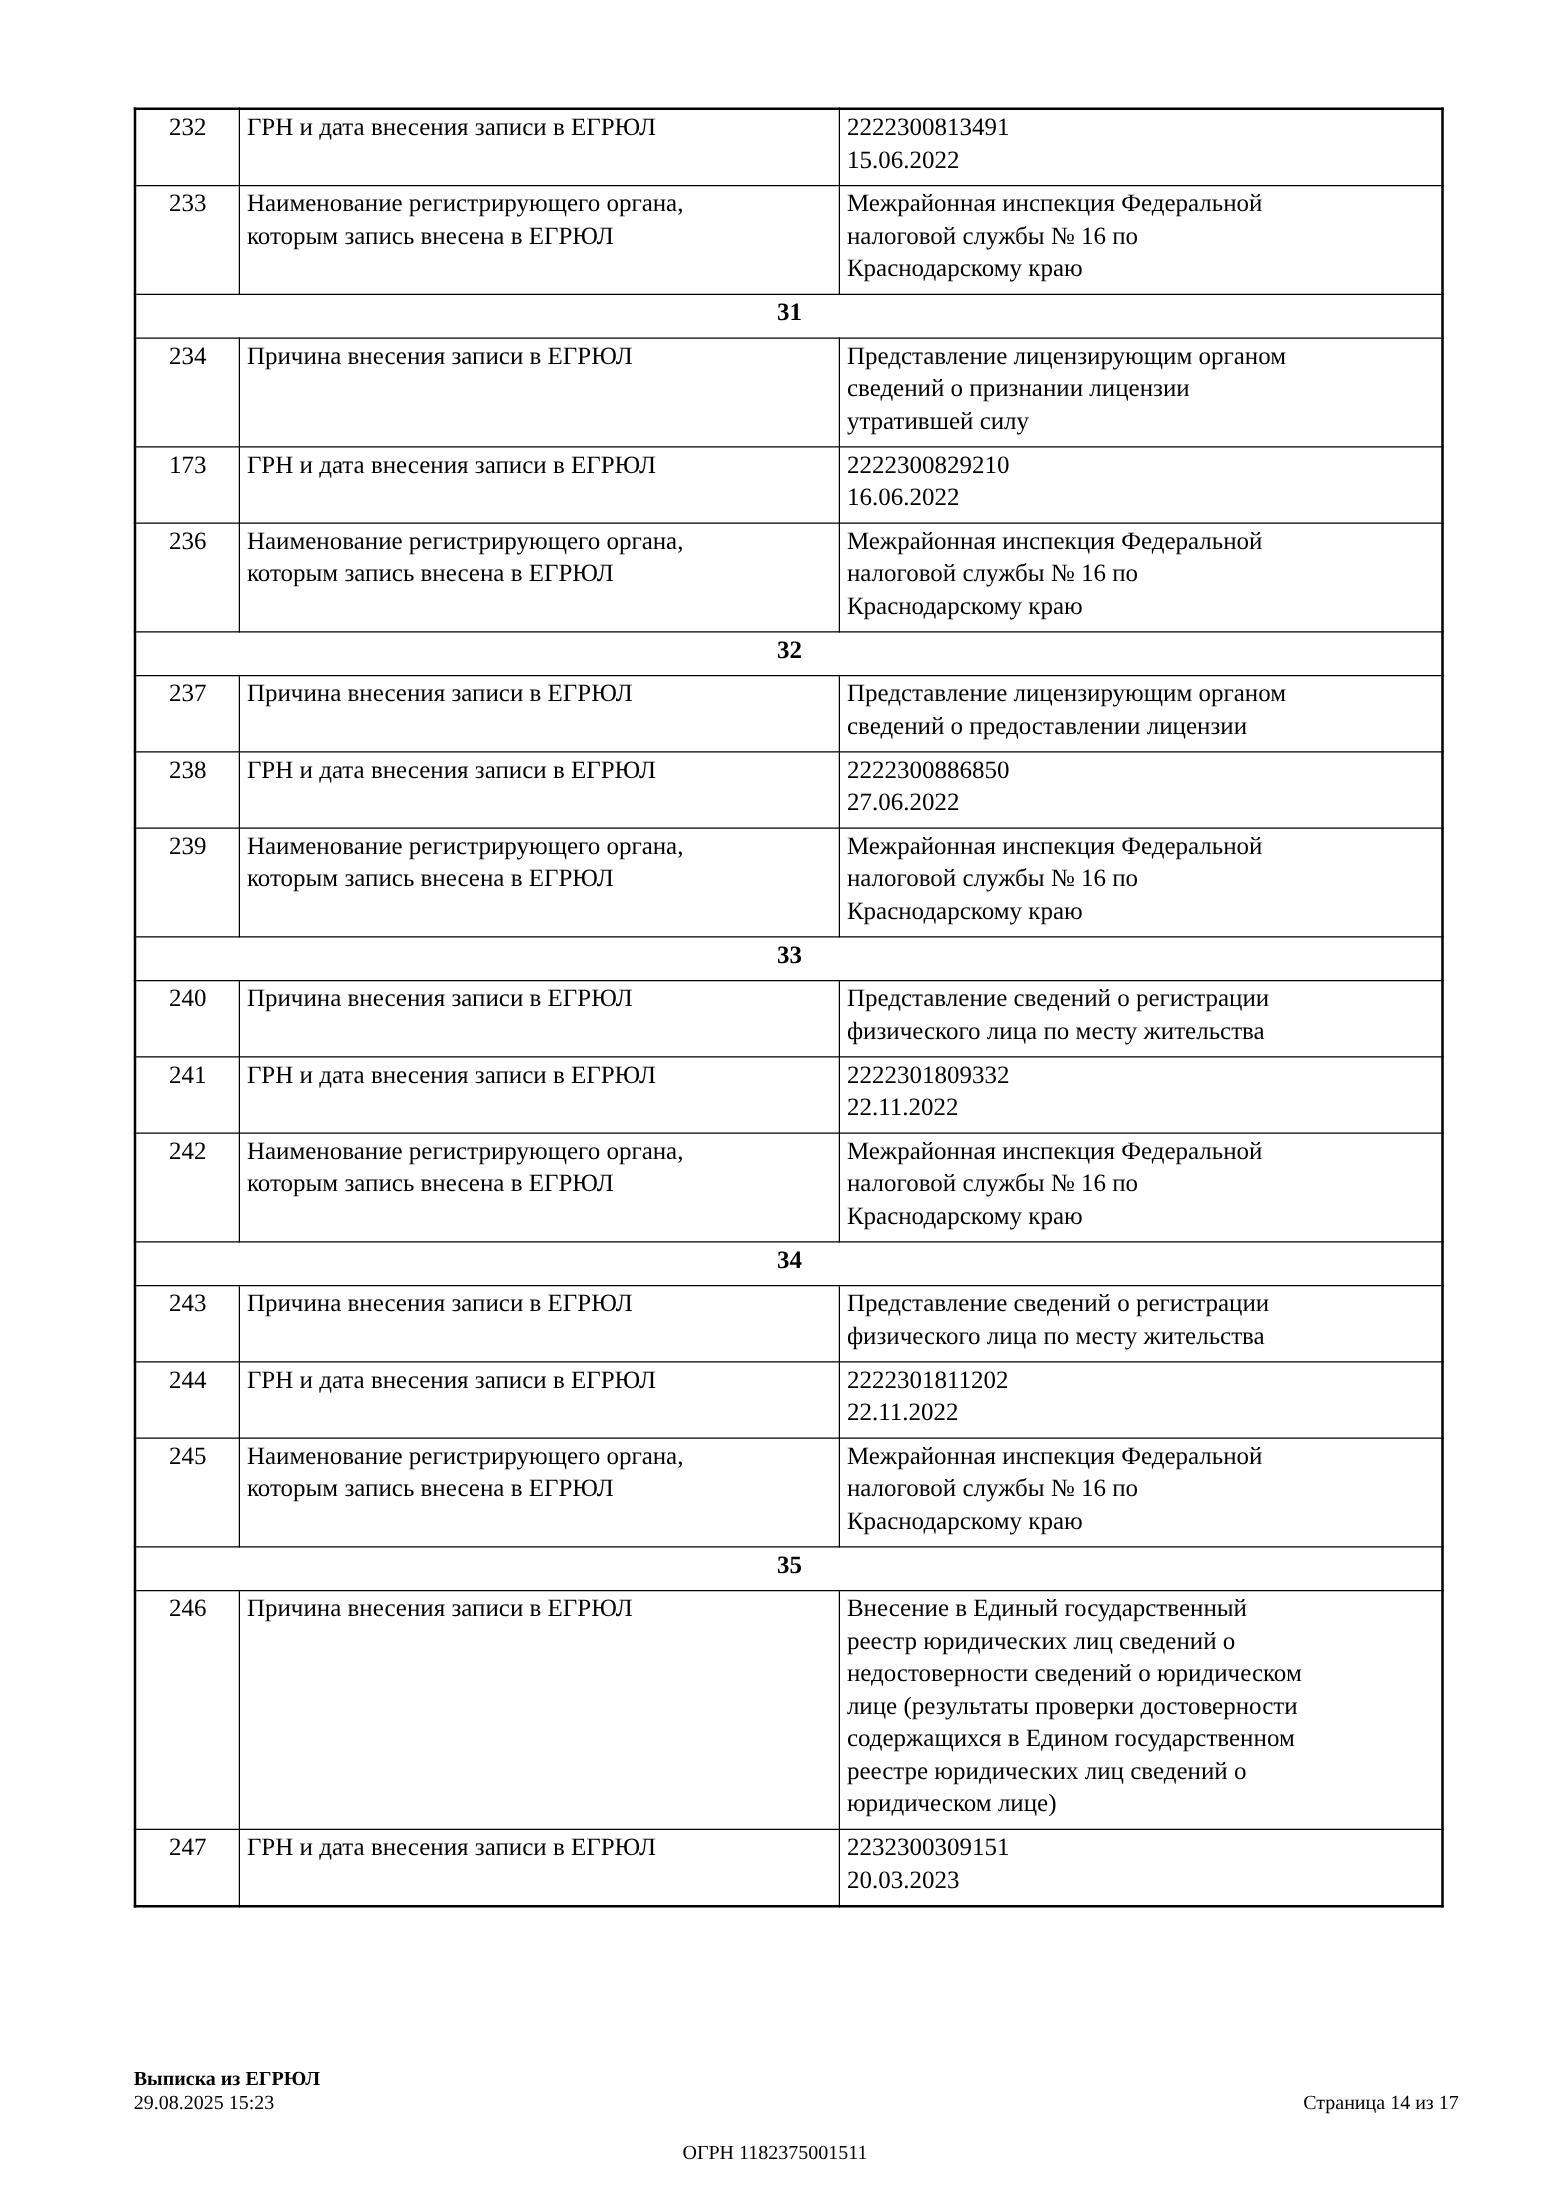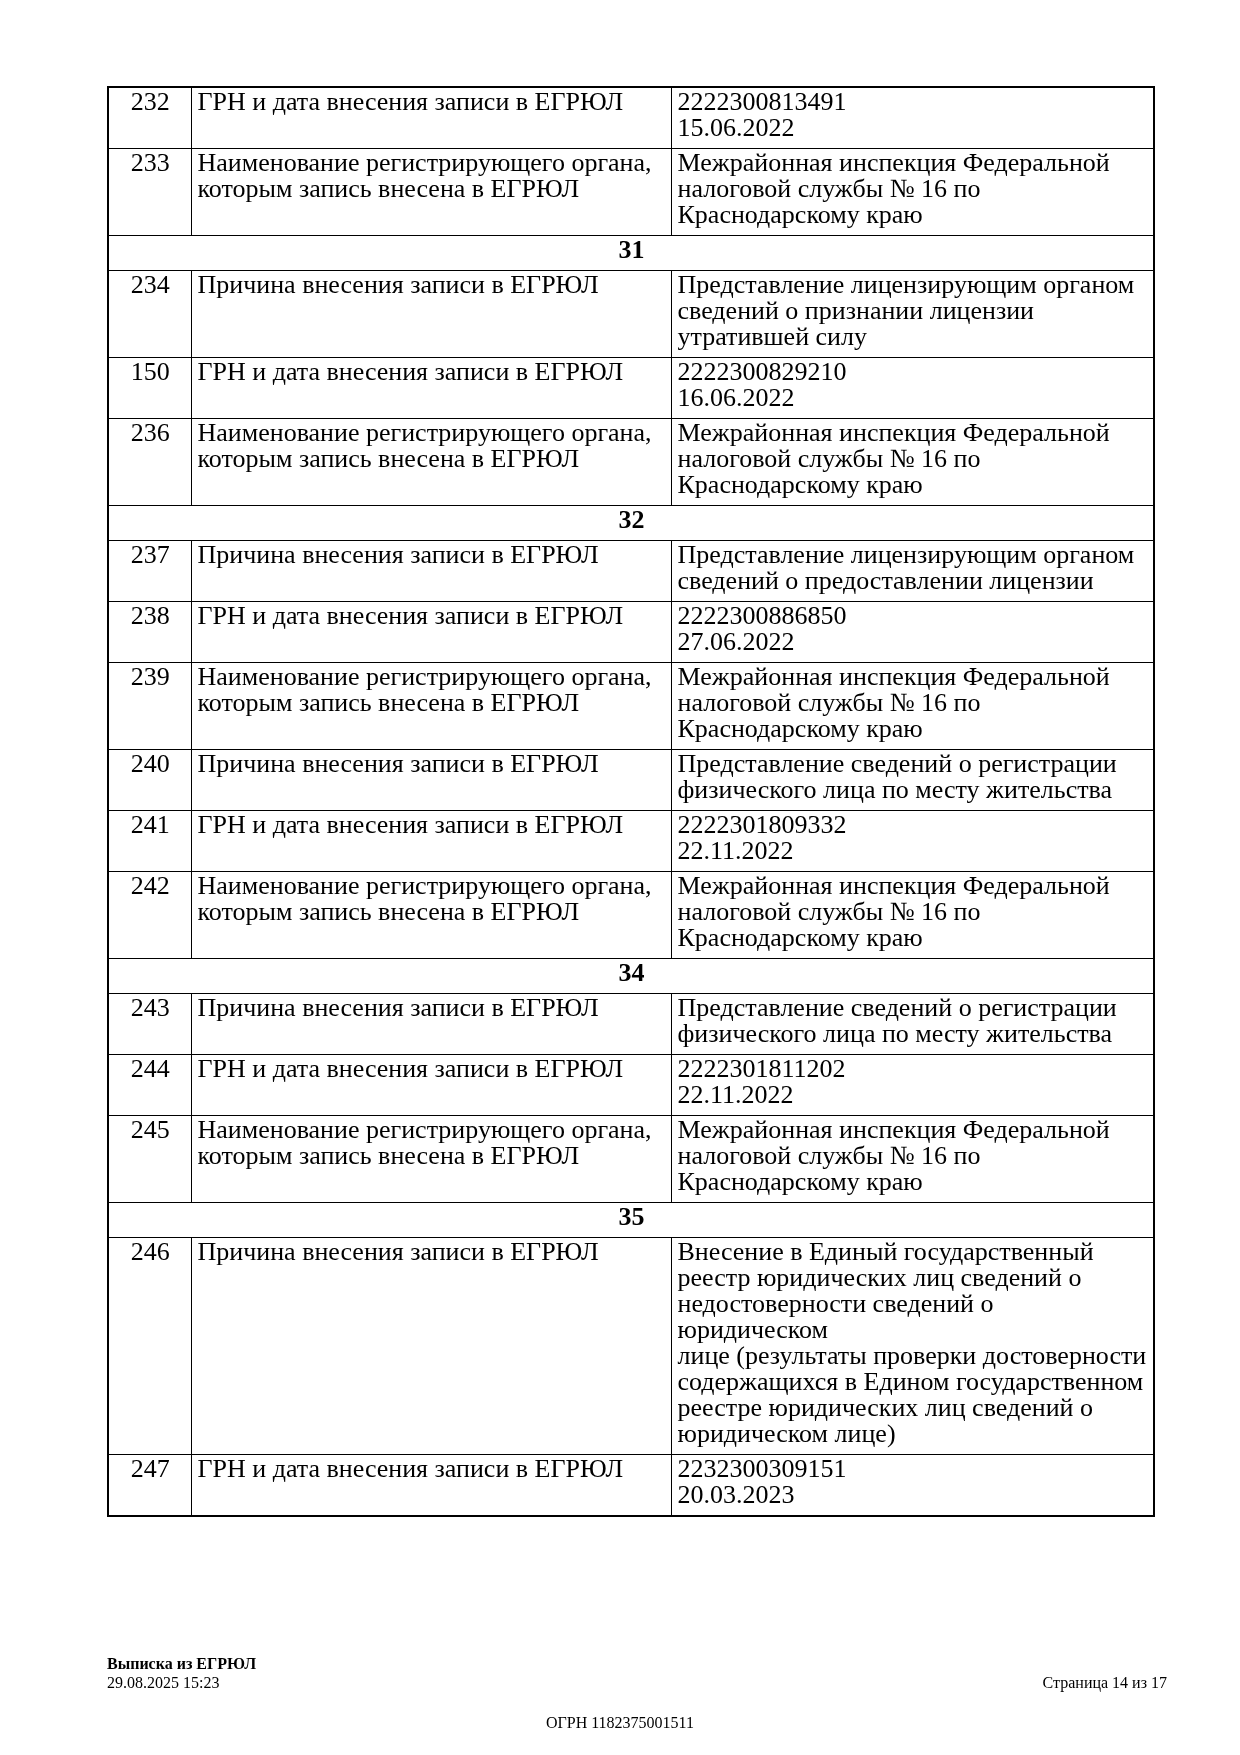--- a/index.html
+++ b/index.html
@@ -25,21 +25,21 @@
     left: 107px;
     top: 86px;
     width: 1046px;
     border-collapse: collapse;
     table-layout: fixed;
     border: 2px solid #000000;
   }
   table.egrul td {
     border: 1px solid #000000;
     vertical-align: top;
-    font-size: 26px;
+    font-size: 20px;
     line-height: 26px;
     padding: 1px 5px 7px 6px;
     overflow: hidden;
   }
   td.cell-num {
     text-align: center;
     padding-left: 2px;
     padding-right: 2px;
   }
   td.cell-label,
@@ -119,21 +119,21 @@
 
     <tr>
       <td class="cell-num">234</td>
       <td class="cell-label">Причина внесения записи в ЕГРЮЛ</td>
       <td class="cell-value">Представление лицензирующим органом
 сведений о признании лицензии
 утратившей силу</td>
     </tr>
 
     <tr>
-      <td class="cell-num">150</td>
+      <td class="cell-num">173</td>
       <td class="cell-label">ГРН и дата внесения записи в ЕГРЮЛ</td>
       <td class="cell-value">2222300829210
 16.06.2022</td>
     </tr>
 
     <tr>
       <td class="cell-num">236</td>
       <td class="cell-label">Наименование регистрирующего органа,
 которым запись внесена в ЕГРЮЛ</td>
       <td class="cell-value">Межрайонная инспекция Федеральной
@@ -161,20 +161,23 @@
 
     <tr>
       <td class="cell-num">239</td>
       <td class="cell-label">Наименование регистрирующего органа,
 которым запись внесена в ЕГРЮЛ</td>
       <td class="cell-value">Межрайонная инспекция Федеральной
 налоговой службы № 16 по
 Краснодарскому краю</td>
     </tr>
 
+    <tr>
+      <td class="cell-section" colspan="3">33</td>
+    </tr>
 
     <tr>
       <td class="cell-num">240</td>
       <td class="cell-label">Причина внесения записи в ЕГРЮЛ</td>
       <td class="cell-value">Представление сведений о регистрации
 физического лица по месту жительства</td>
     </tr>
 
     <tr>
       <td class="cell-num">241</td>

